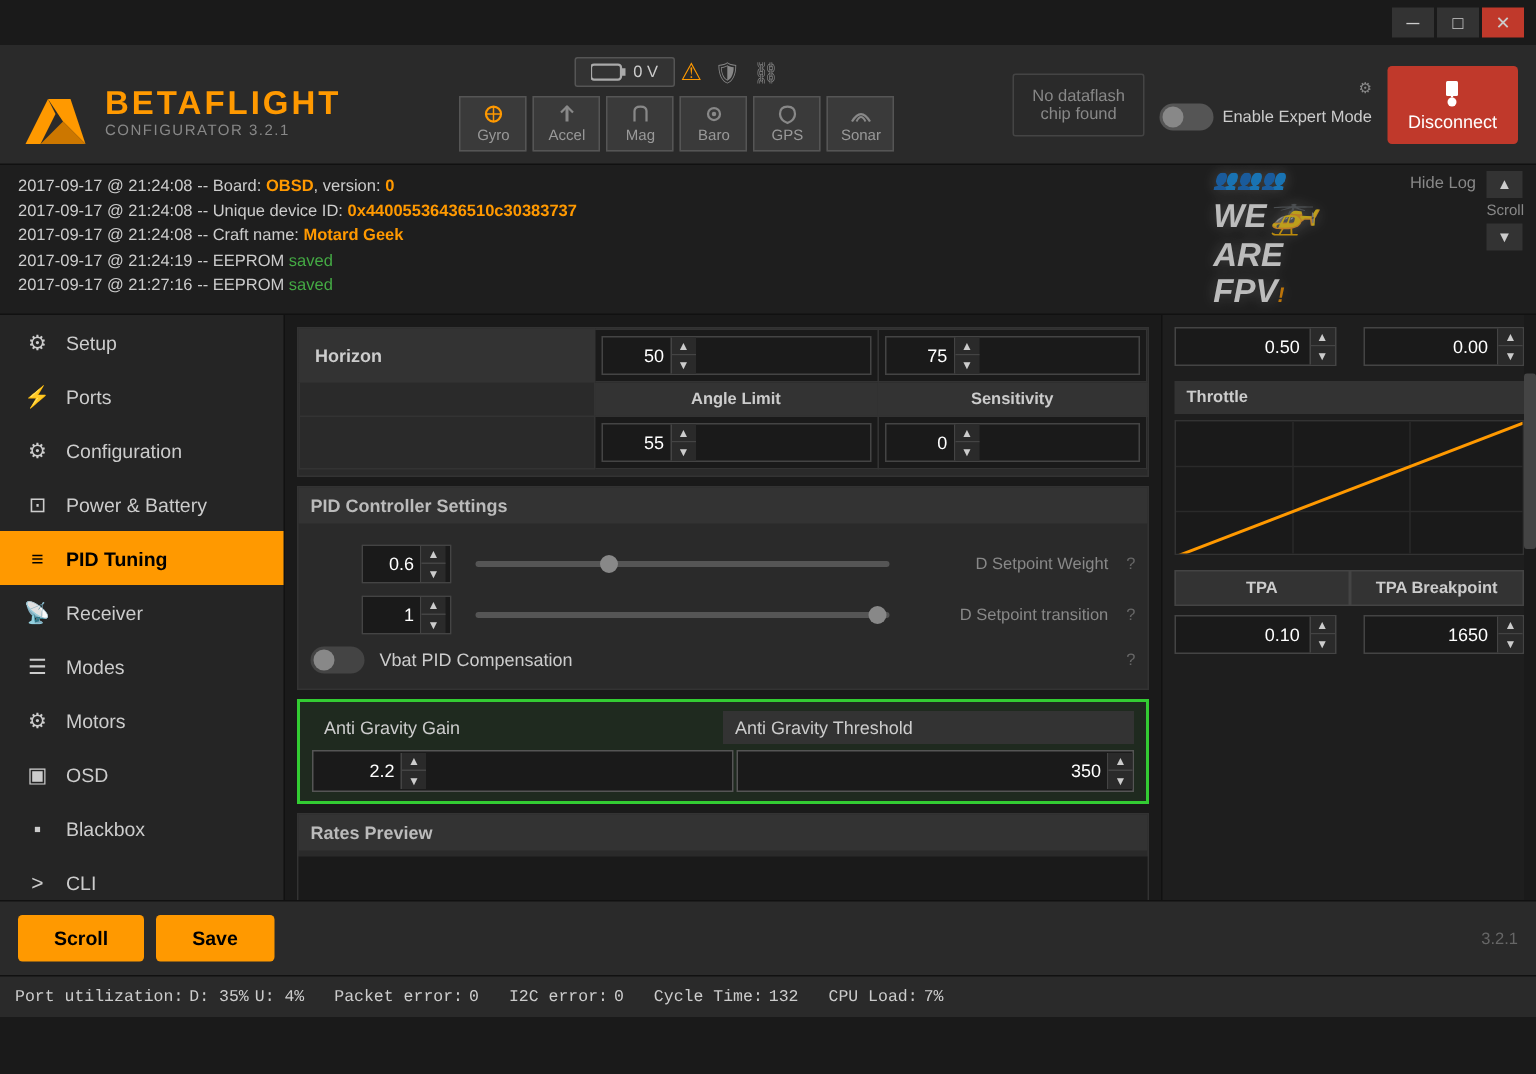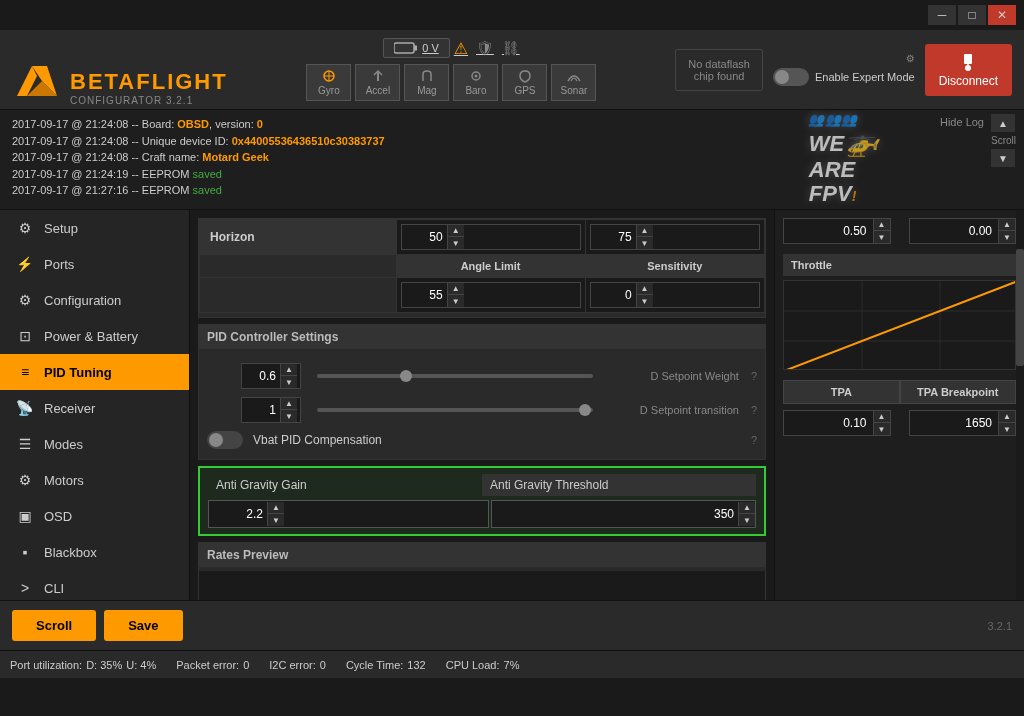--- a/index.html
+++ b/index.html
@@ -5,21 +5,21 @@
     * { box-sizing: border-box; margin: 0; padding: 0; }
     body { width: 1024px; height: 716px; background: #1a1a1a; font-family: 'Segoe UI', Arial, sans-serif; font-size: 12px; color: #ccc; overflow: hidden; }
 
     
     .titlebar { background: #1a1a1a; height: 30px; display: flex; align-items: center; justify-content: flex-end; padding-right: 8px; gap: 2px; }
     .titlebar-btn { width: 28px; height: 20px; background: #333; border: none; color: #ccc; cursor: pointer; font-size: 12px; display: flex; align-items: center; justify-content: center; }
     .titlebar-btn.close { background: #c0392b; }
 
     
     .header { background: #2a2a2a; height: 80px; display: flex; align-items: center; padding: 0 12px; gap: 16px; border-bottom: 1px solid #111; }
-    .logo-area { display: flex; align-items: flex-end; gap: 8px; margin-top: 22px; }
+    .logo-area { display: flex; align-items: flex-start; gap: 8px; margin-top: 22px; }
     .logo-text { color: #f90; font-size: 22px; font-weight: bold; letter-spacing: 2px; }
     .logo-sub { color: #888; font-size: 10px; letter-spacing: 1px; }
     .battery-indicator { background: #333; border: 1px solid #555; color: #ccc; padding: 3px 10px; font-size: 11px; display: flex; align-items: center; gap: 4px; border-radius: 2px; }
     .warning-icons { display: flex; gap: 8px; align-items: center; }
 
     .sensor-buttons { display: flex; gap: 4px; }
     .sensor-btn { background: #3a3a3a; border: 1px solid #555; color: #999; padding: 4px 8px; font-size: 10px; cursor: pointer; text-align: center; min-width: 45px; }
     .sensor-btn svg { display: block; margin: 0 auto 2px; }
 
     .header-right { display: flex; align-items: center; gap: 10px; }
@@ -76,21 +76,21 @@
     .right-input-row { display: flex; gap: 18px; }
     .right-input-group { flex: 1; display: flex; align-items: center; background: #1a1a1a; border: 1px solid #444; }
     .right-input { background: transparent; border: none; color: #fff; padding: 4px 6px; font-size: 12px; width: 100%; text-align: right; outline: none; }
 
     
     .throttle-chart { background: #1a1a1a; border: 1px solid #333; height: 90px; position: relative; overflow: hidden; }
 
     
     .bottom-bar { background: #2a2a2a; height: 28px; display: flex; align-items: center; padding: 0 10px; gap: 20px; border-top: 1px solid #111; font-size: 11px; color: #888; }
     .bottom-stat { display: flex; gap: 4px; }
-    .bottom-stat span { color: #ccc; }
+    .bottom-stat span { color: #ccc; font-family: Liberation Mono, monospace; }
 
     
     .footer-bar { background: #2a2a2a; height: 50px; display: flex; align-items: center; justify-content: flex-end; padding: 0 12px; gap: 8px; border-top: 1px solid #111; }
     .footer-btn { padding: 8px 24px; font-size: 13px; font-weight: bold; cursor: pointer; border: none; border-radius: 3px; }
     .footer-btn.refresh { background: #f90; color: #000; }
     .footer-btn.save { background: #f90; color: #000; }
 
     .version-badge { margin-left: auto; color: #666; font-size: 11px; }
 
     
@@ -131,21 +131,21 @@
       <polygon points="15,40 30,25 45,40" fill="#cc7700"></polygon>
     </svg>
     <div>
       <div class="logo-text">BETAFLIGHT</div>
       <div class="logo-sub">CONFIGURATOR  3.2.1</div>
     </div>
   </div>
 
   <div style="flex:1; display:flex; flex-direction:column; align-items:center; gap:6px;">
 
-    <div style="display:flex; align-items:center; gap:4px;text-decoration:underline;">
+    <div style="display:flex; align-items:center; gap:4px;">
       <div class="battery-indicator">
         <svg width="24" height="12" viewBox="0 0 24 12">
           <rect x="0" y="1" width="20" height="10" rx="2" fill="none" stroke="#aaa" stroke-width="1.5"></rect>
           <rect x="20" y="3.5" width="3" height="5" fill="#aaa"></rect>
         </svg>
         <span>0 V</span>
       </div>
       <div class="warning-icons">
         <span style="color:#f90; font-size:16px;">⚠</span>
         <span style="color:#888; font-size:14px;">🛡</span>

